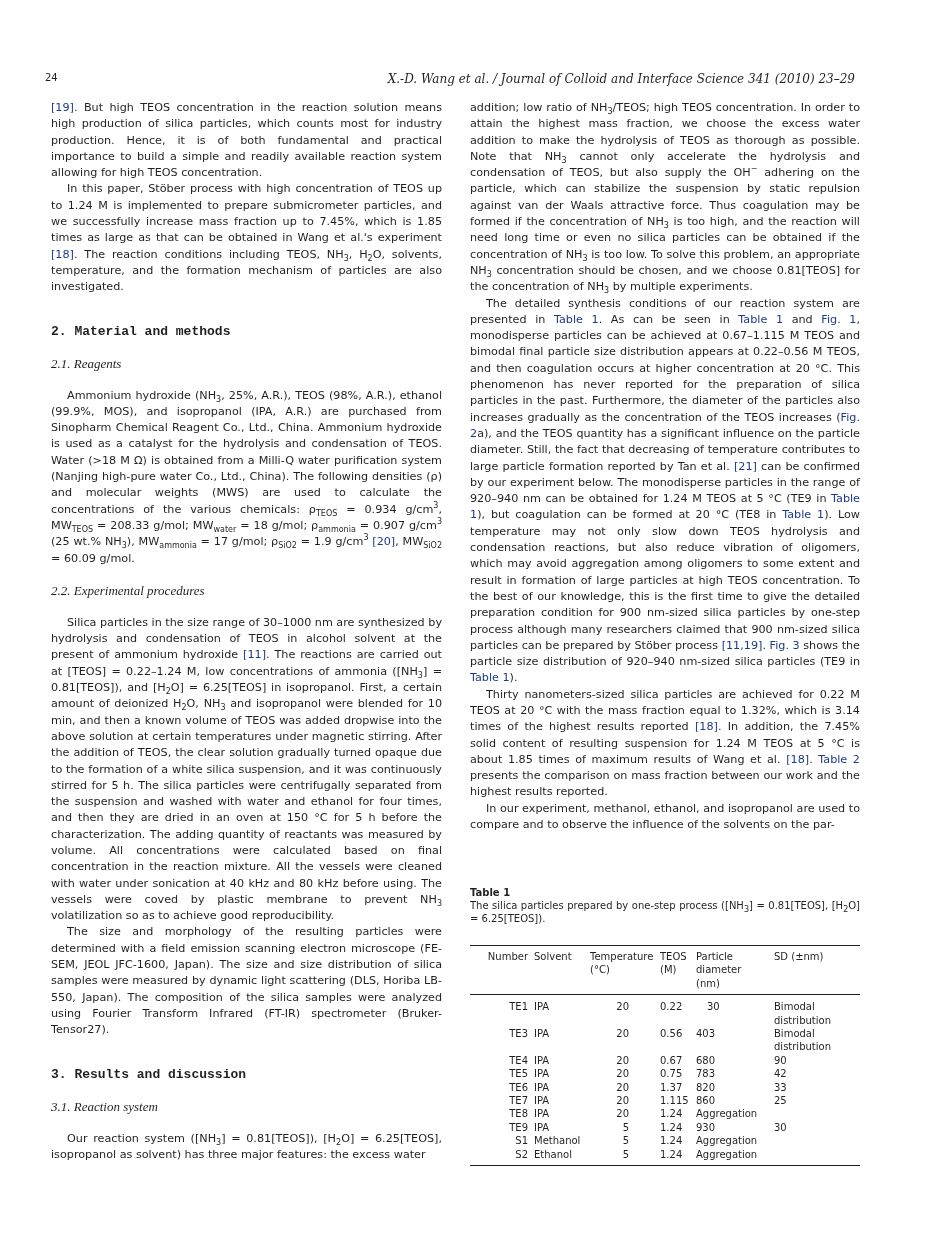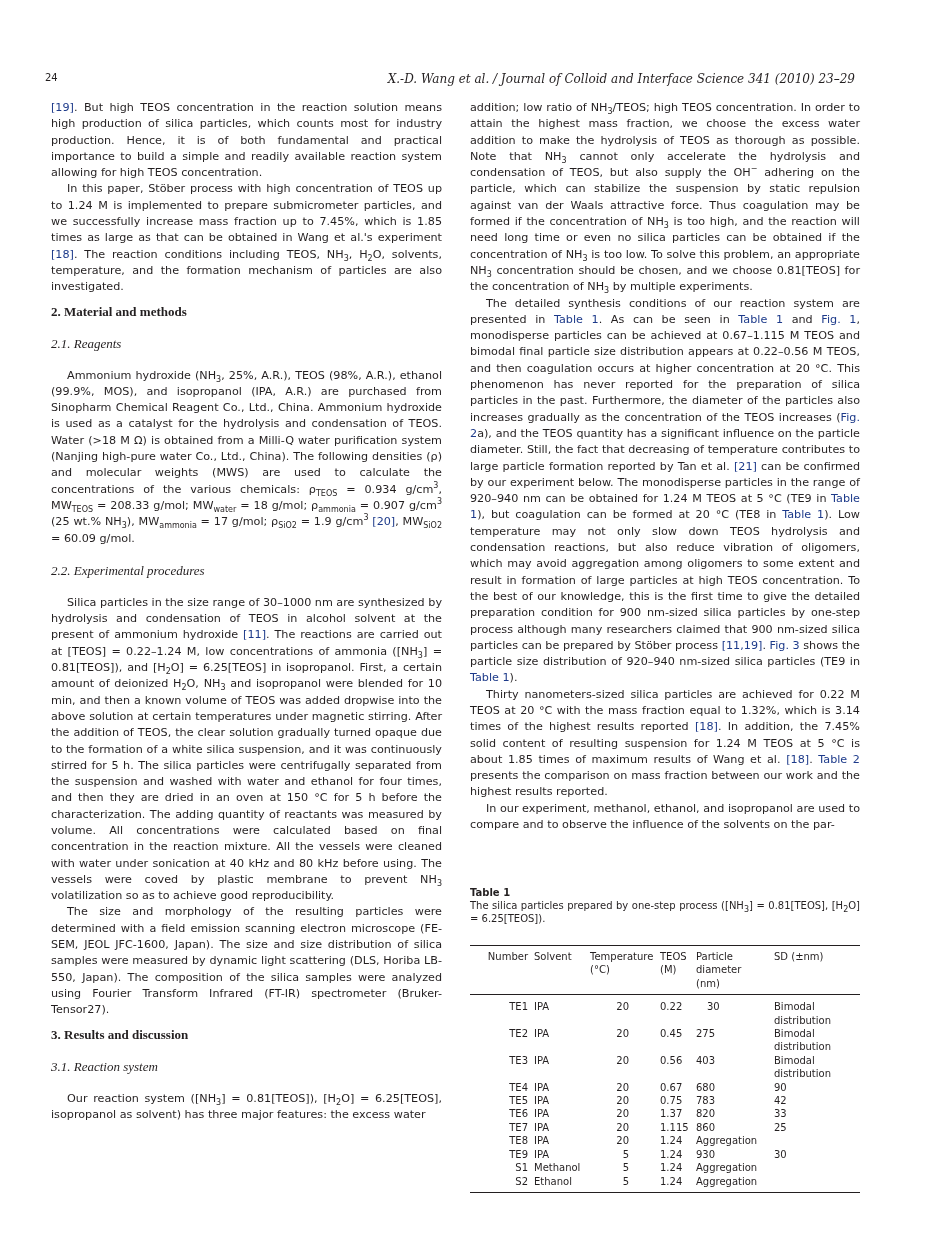--- a/index.html
+++ b/index.html
@@ -7,21 +7,21 @@
          font-family:"DejaVu Sans", sans-serif; color:#231f20; }
   .runhead { position:absolute; top:72px; left:45px; width:810px; height:14px; font-size:10px; }
   .runhead .pg { position:absolute; left:0; top:0; }
   .runhead .jr { position:absolute; left:0; right:0; text-align:right; font-style:italic; font-family:"DejaVu Serif", serif; font-size:12px; }
   .col { position:absolute; top:100px; font-size:11.2px; line-height:16.3px; text-align:justify; hyphens:auto; }
   .col.left { left:51px; width:391px; }
   .col.right { left:470px; width:390px; }
   p { margin:0; text-indent:0; }
   p.ind { text-indent:16px; }
   .link { color:#1d3a8a; }
-  h2 { font-size:11.6px; font-weight:bold; margin:8px 0 0 0; line-height:16px; font-family:Liberation Serif, serif; font-size:13px; }
+  h2 { font-size:11.6px; font-weight:bold; margin:28px 0 0 0; line-height:16px; font-family:Liberation Mono, monospace; font-size:13px; }
   h3 { font-size:11.6px; font-style:italic; font-weight:normal; margin:16px 0 0 0; line-height:16px; font-family:"Liberation Serif", serif; font-size:13px;}
   .gap { height:16px; }
   sub { font-size:8px; line-height:0; }
   sup { font-size:8px; line-height:0; }
   .tbl-block { position:absolute; left:470px; top:886px; width:390px; font-size:10px; }
   .tbl-title { font-weight:bold; font-size:10px; line-height:13px; }
   .tbl-cap { font-size:10px; line-height:13px; text-align:justify; margin-bottom:20px; }
   table { border-collapse:collapse; width:100%; font-size:10px; line-height:13.4px; }
   thead tr { border-top:1.2px solid #231f20; border-bottom:1.2px solid #231f20; }
   tbody { border-bottom:1.2px solid #231f20; }
@@ -88,28 +88,20 @@
     <tbody id="tbody">
         <tr>
           <td class="c1">TE1</td>
           <td>IPA</td>
           <td class="num-r">20</td>
           <td>0.22</td>
           <td style="padding-left: 14px;">30</td>
           <td>Bimodal distribution</td>
         </tr>
         <tr>
-          <td class="c1">TE2</td>
-          <td>IPA</td>
-          <td class="num-r">20</td>
-          <td>0.45</td>
-          <td>275</td>
-          <td>Bimodal distribution</td>
-        </tr>
-        <tr>
           <td class="c1">TE3</td>
           <td>IPA</td>
           <td class="num-r">20</td>
           <td>0.56</td>
           <td>403</td>
           <td>Bimodal distribution</td>
         </tr>
         <tr>
           <td class="c1">TE4</td>
           <td>IPA</td>

